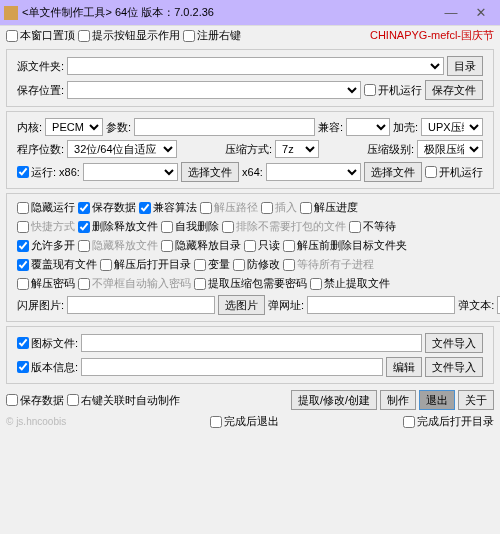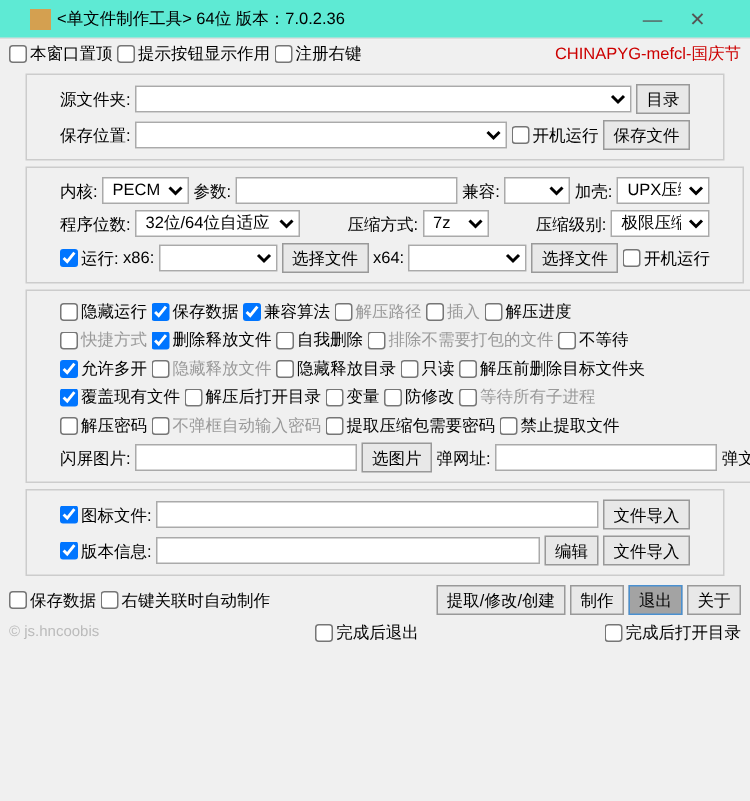--- a/index.html
+++ b/index.html
@@ -1,26 +1,26 @@
 <!DOCTYPE html>
 <html><head>
 <meta charset="utf-8">
 <style>
 *{box-sizing:border-box;margin:0;padding:0;font-family:"Microsoft YaHei","SimSun",sans-serif;font-size:11px}
 body{background:#f0f0f0;width:500px;height:534px;overflow:hidden}
-.titlebar{background:#5eead4;height:26px;display:flex;align-items:center;padding:0 20px;border-bottom:1px solid #ddd}
+.titlebar{background:#c4b5fd;height:26px;display:flex;align-items:center;padding:0 4px;border-bottom:1px solid #ddd}
 .titlebar .ico{width:14px;height:14px;background:#d4a050;margin-right:4px}
 .titlebar .tx{flex:1}
 .titlebar .wb{width:30px;text-align:center;font-size:13px;color:#555}
 .row{display:flex;align-items:center;padding:2px 6px;gap:3px}
 .cb{display:flex;align-items:center;gap:2px;white-space:nowrap}
 .cb input{width:12px;height:12px}
 .cb.d{color:#999}
 .red{color:#c00}
-fieldset{border:1px solid #ccc;margin:4px 17px;padding:4px 16px;background:#f0f0f0}
+fieldset{border:1px solid #ccc;margin:4px 6px;padding:4px 4px;background:#f0f0f0}
 .lbl{white-space:nowrap}
 .sel,.inp{border:1px solid #aaa;background:#fff;height:18px;font-size:11px;padding:0 2px}
 .inp{min-width:0}
 .btn{border:1px solid #999;background:#e8e8e8;height:20px;padding:0 6px;font-size:11px;white-space:nowrap}
 .btn.hl{background:#a3a3a3;border:1px solid #4a90d0}
 .f1{flex:1;min-width:0}
 .sep{flex:1}
 </style>
 </head>
 <body>

